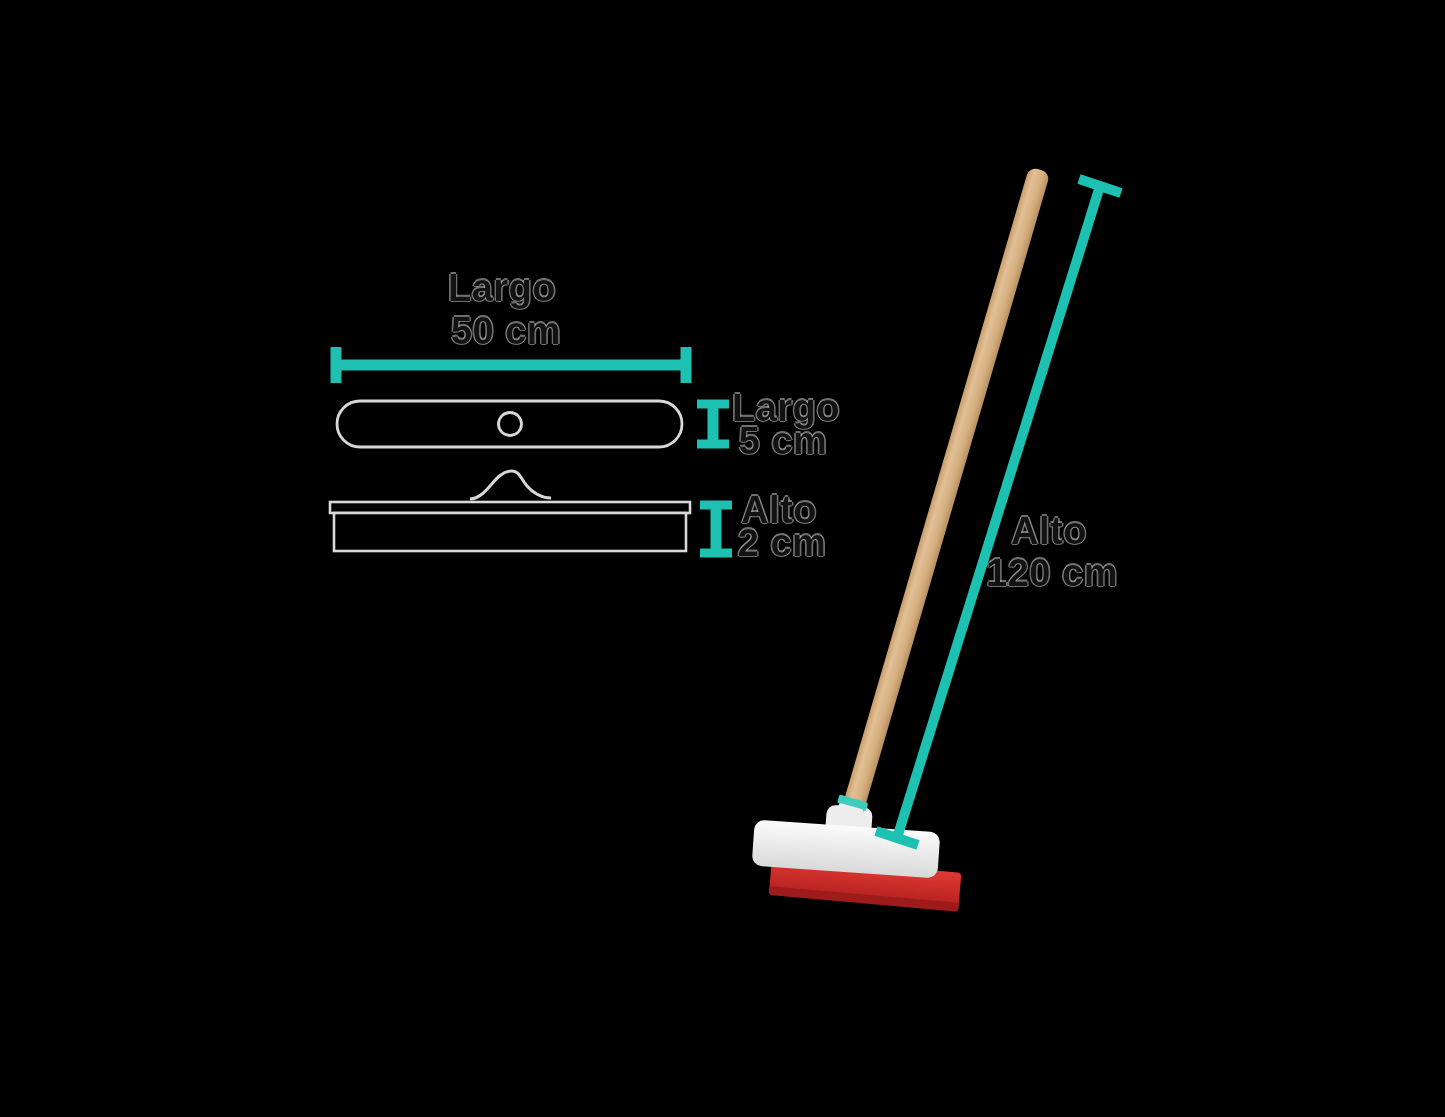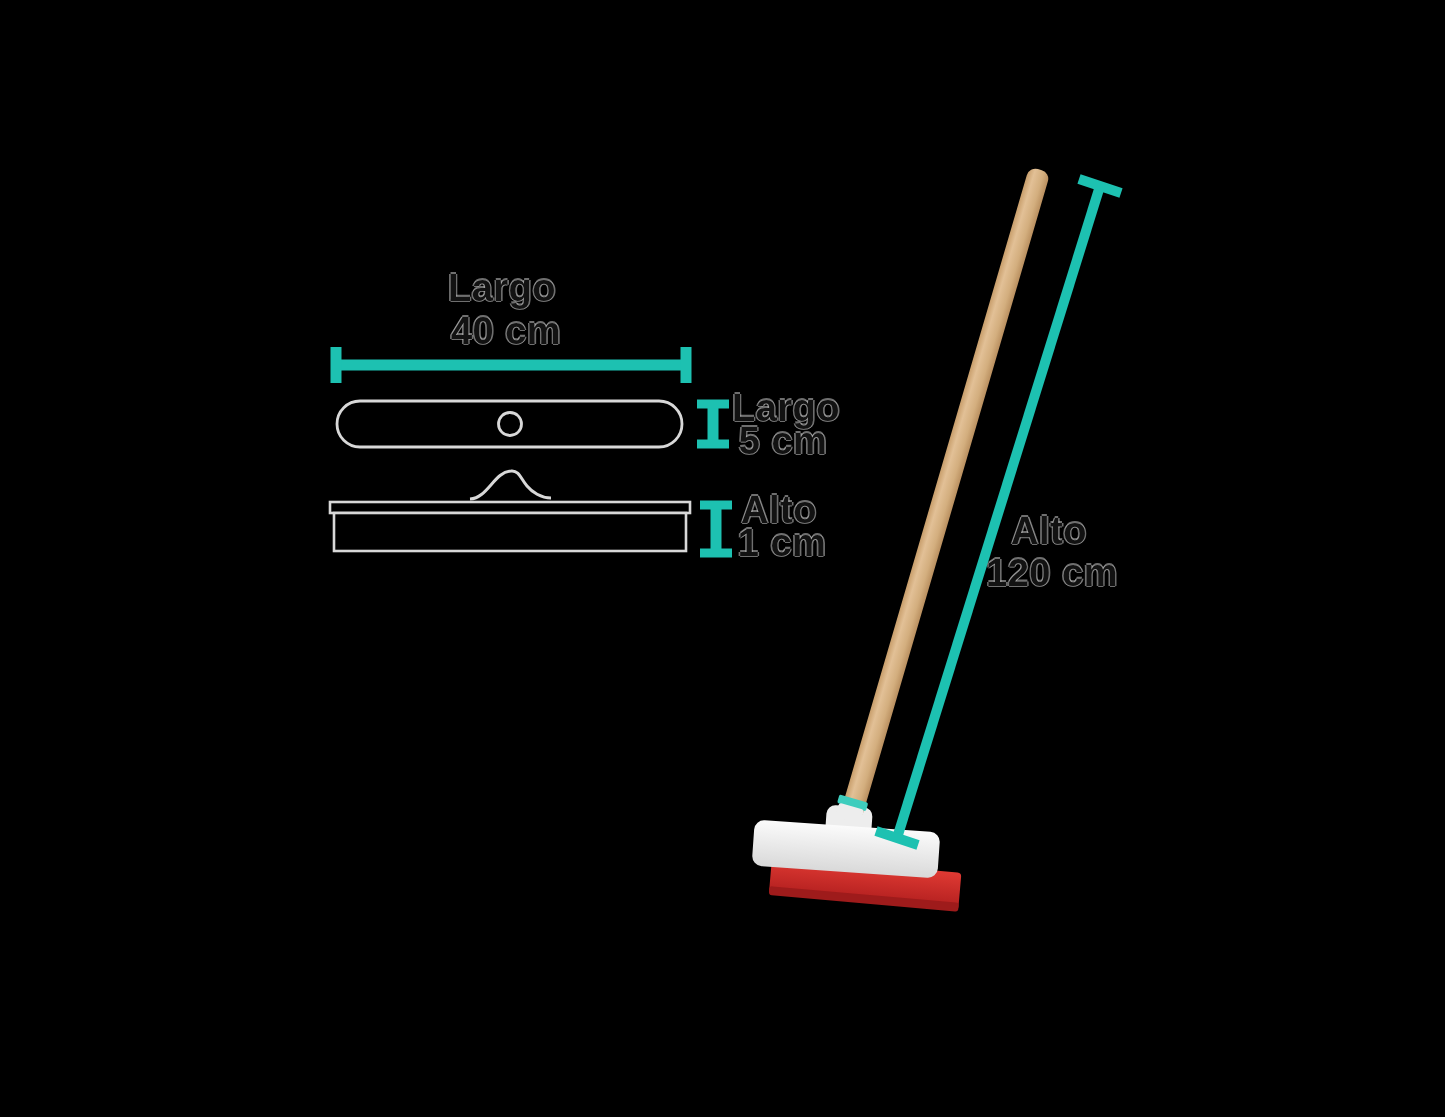--- a/index.html
+++ b/index.html
@@ -111,24 +111,24 @@
     </g>
 
     <g>
       <line class="teal-line" x1="1100" y1="186" x2="897" y2="838" stroke-width="10"></line>
       <line class="teal-line" x1="1079" y1="179" x2="1121" y2="193" stroke-width="10"></line>
       <line class="teal-line" x1="876" y1="831" x2="918" y2="845" stroke-width="10"></line>
     </g>
   </svg>
 
   <div class="dim-label" style="left:502px;top:288px">Largo</div>
-  <div class="dim-label" style="left:506px;top:331px">40 cm</div>
+  <div class="dim-label" style="left:506px;top:331px">50 cm</div>
 
   <div class="dim-label" style="left:786px;top:408px">Largo</div>
   <div class="dim-label" style="left:783px;top:441px">5 cm</div>
 
   <div class="dim-label" style="left:779px;top:510px">Alto</div>
-  <div class="dim-label" style="left:782px;top:543px">1 cm</div>
+  <div class="dim-label" style="left:782px;top:543px">2 cm</div>
 
   <div class="dim-label" style="left:1049px;top:531px">Alto</div>
   <div class="dim-label" style="left:1052px;top:573px">120 cm</div>
 
 </div>
 
 </body></html>

